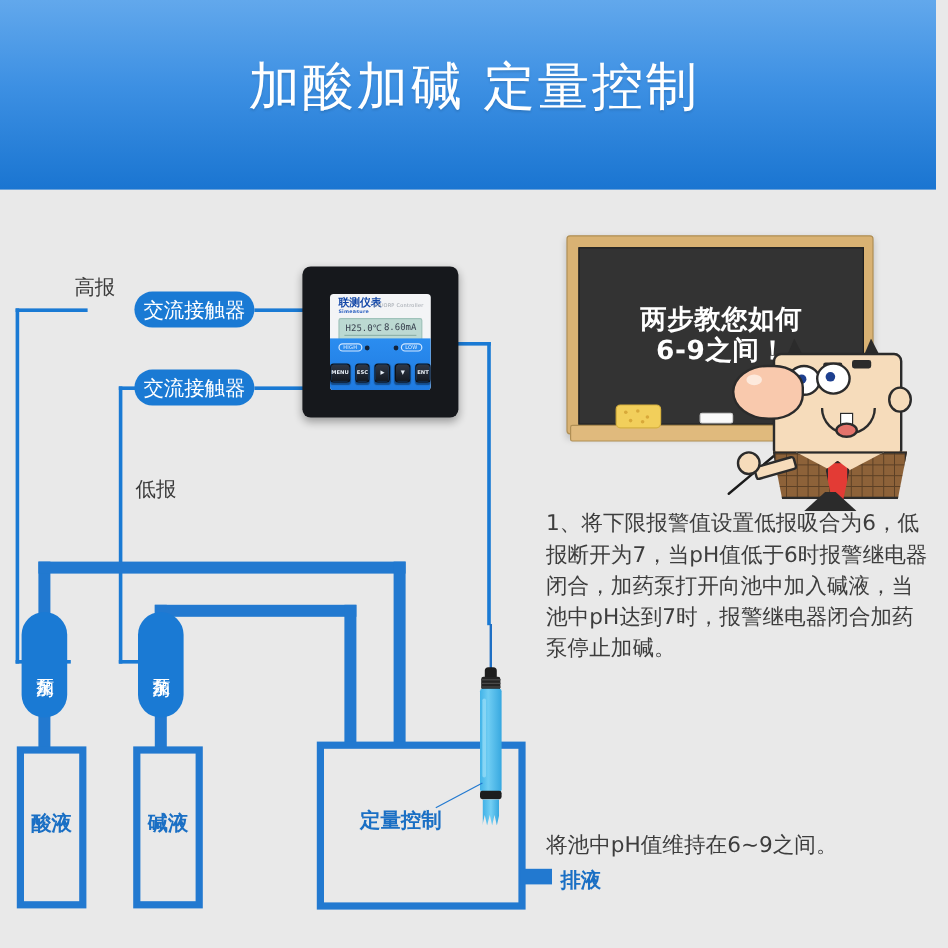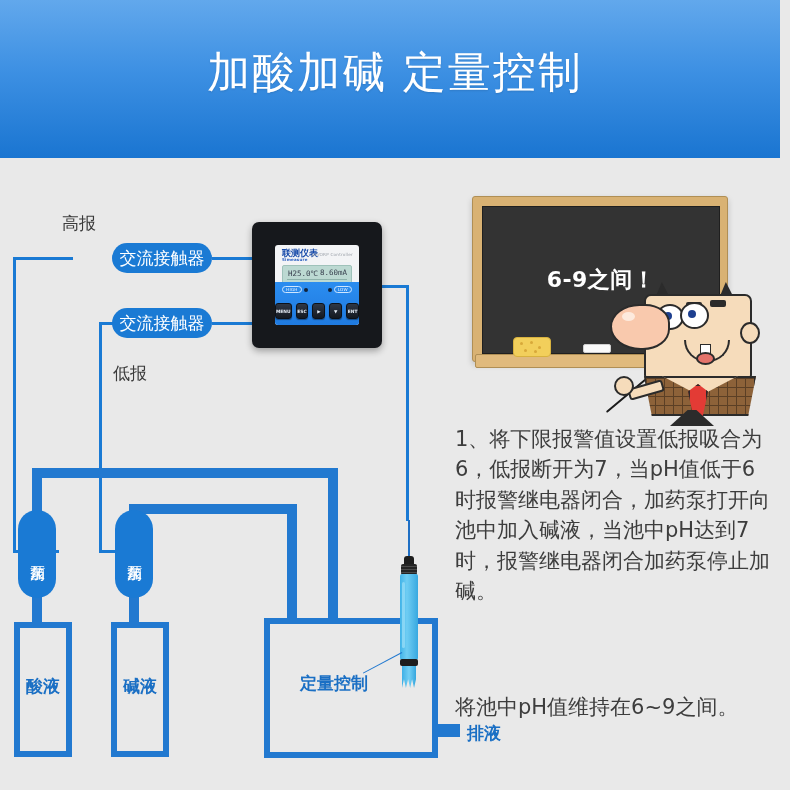--- a/index.html
+++ b/index.html
@@ -138,21 +138,21 @@
   .t-tie{position:absolute;left:76px;top:96px;width:16px;height:30px;background:#e33b35;
          border:2px solid #2b2b2b;clip-path:polygon(50% 0,100% 22%,72% 100%,28% 100%,0 22%);}
   .t-arm{position:absolute;left:16px;top:96px;width:32px;height:8px;background:#f6dcbb;
          border:2px solid #2b2b2b;transform:rotate(-16deg);border-radius:3px;}
   .t-hand{position:absolute;left:2px;top:88px;width:16px;height:16px;background:#f6dcbb;
           border:2px solid #2b2b2b;border-radius:50%;}
   .t-legs{position:absolute;left:58px;top:122px;width:44px;height:16px;background:#2b2b2b;
           clip-path:polygon(40% 0,60% 0,100% 100%,0 100%);}
 
   
-  .para{position:absolute;color:#3d3d3d;font-size:21px;line-height:1.45;width:320px;}
+  .para{position:absolute;color:#3d3d3d;font-size:18px;line-height:1.45;width:320px;}
   .drain-sw{position:absolute;width:26px;height:13px;background:#2279d0;}
 </style>
 </head>
 <body>
 
 <div id="root">
 
   <div class="header">
     <div class="header-title">加酸加碱  定量控制</div>
   </div>
@@ -182,22 +182,22 @@
   <div class="pipe" style="left:32px;top:596px;width:10px;height:28px;"></div>
   <div class="pipe" style="left:129px;top:596px;width:10px;height:28px;"></div>
 
   <div class="pill" style="left:112px;top:243px;width:100px;height:30px;">
     <span>交流接触器</span>
   </div>
   <div class="pill" style="left:112px;top:308px;width:100px;height:30px;">
     <span>交流接触器</span>
   </div>
 
-  <div class="label-dark" style="left:62px;top:212px;">高报</div>
-  <div class="label-dark" style="left:113px;top:362px;text-align:right;">低报</div>
+  <div class="label-dark" style="left:62px;top:228px;">高报</div>
+  <div class="label-dark" style="left:113px;top:396px;text-align:right;">低报</div>
 
   <div class="pill-v" style="left:18px;top:510px;width:38px;height:88px;">
     <span>加药泵</span>
   </div>
   <div class="pill-v" style="left:115px;top:510px;width:38px;height:88px;">
     <span>加药泵</span>
   </div>
 
   <div class="tankbox" style="left:14px;top:622px;width:58px;height:135px;"></div>
   <div class="label-blue" style="left:14px;top:675px;width:58px;text-align:center;">酸液</div>
@@ -259,20 +259,21 @@
           <div class="kbtn">▶</div>
           <div class="kbtn">▼</div>
           <div class="kbtn">ENT</div>
         </div>
       </div>
     </div>
   </div>
 
   <div class="board">
     <div class="board-inner">
+      <div class="board-line">两步教您如何</div>
       <div class="board-line">6-9之间！</div>
     </div>
     <div class="board-tray"></div>
     <div class="sponge">
       <b style="left:6px;top:4px"></b>
         <b style="left:16px;top:3px"></b>
         <b style="left:24px;top:8px"></b>
       <b style="left:10px;top:11px"></b>
         <b style="left:20px;top:12px"></b>
     </div>

